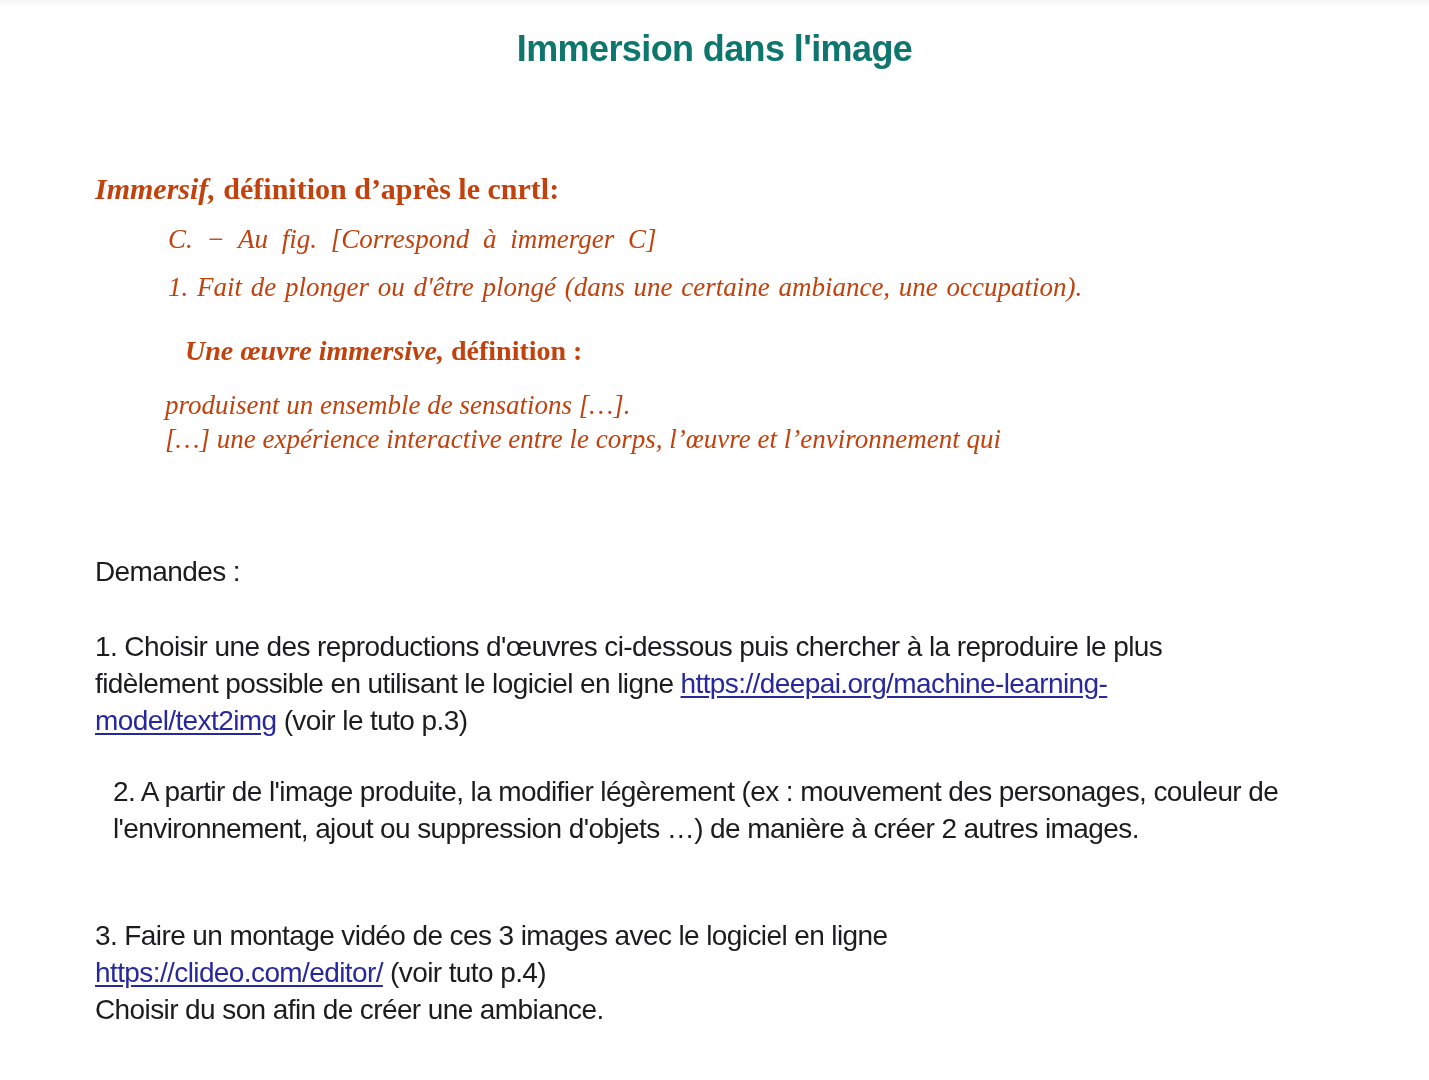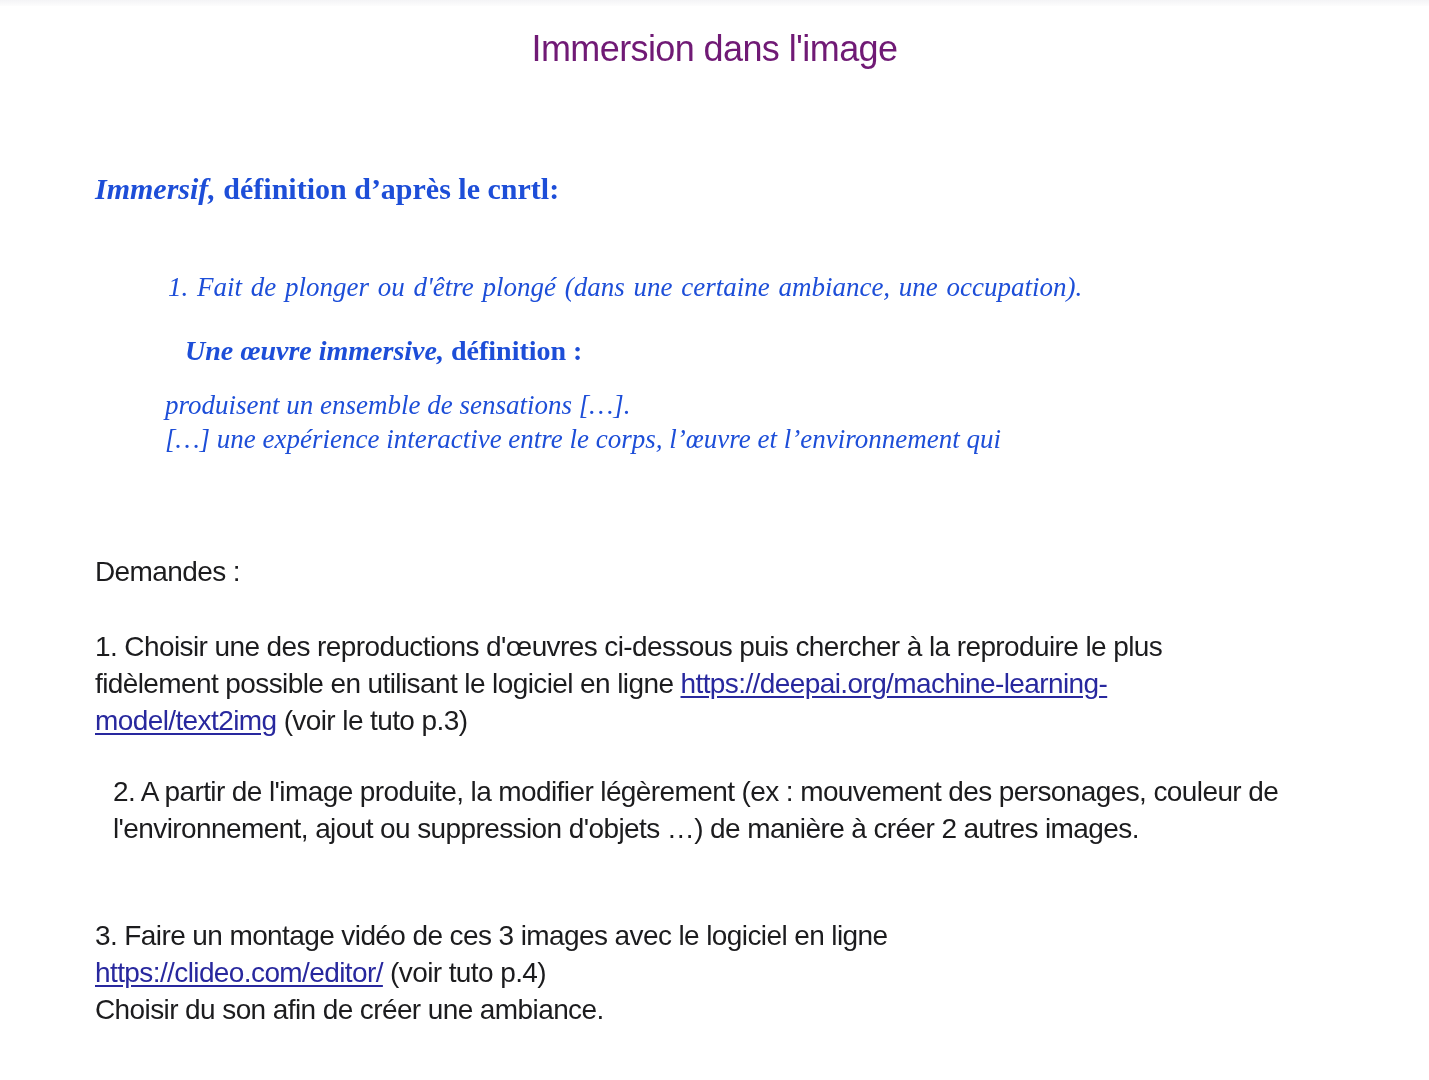--- a/index.html
+++ b/index.html
@@ -29,26 +29,26 @@
     letter-spacing:-0.6px;
     color:#1c1c1e;
   }
   .title{
     position:absolute;
     left:0;top:28px;
     width:100%;
     margin:0;
     text-align:center;
     font-size:36px;
-    font-weight:400;
-    color:#701a75;
+    font-weight:700;
+    color:#0f766e;
   }
   .serif{
     font-family:"Liberation Serif",serif;
-    color:#1d4ed8;
+    color:#c2410c;
   }
   .def-heading{
     position:absolute;
     left:95px;top:172px;
     font-size:30px;
     font-weight:700;
   }
   .def-heading .term{font-style:italic;}
   .def-line{
     position:absolute;
@@ -100,20 +100,21 @@
 <div class="page">
 
   <div class="top-edge"></div>
 
   <h1 class="title sans">Immersion dans l'image</h1>
 
   <div class="def-heading serif">
     <span class="term">Immersif,</span><span> définition d’après le cnrtl:</span>
   </div>
 
+  <div class="def-line def-line-c serif">C. − Au fig. [Correspond à immerger C]</div>
 
   <div class="def-line def-line-1 serif">1. Fait de plonger ou d'être plongé (dans une certaine ambiance, une occupation).</div>
 
   <div class="def-subheading serif">
     <span class="term">Une œuvre immersive,</span><span> définition :</span>
   </div>
 
   <div class="def-quote serif">
     <div>produisent un ensemble de sensations […].</div>
     <div>[…] une expérience interactive entre le corps, l’œuvre et l’environnement qui</div>

